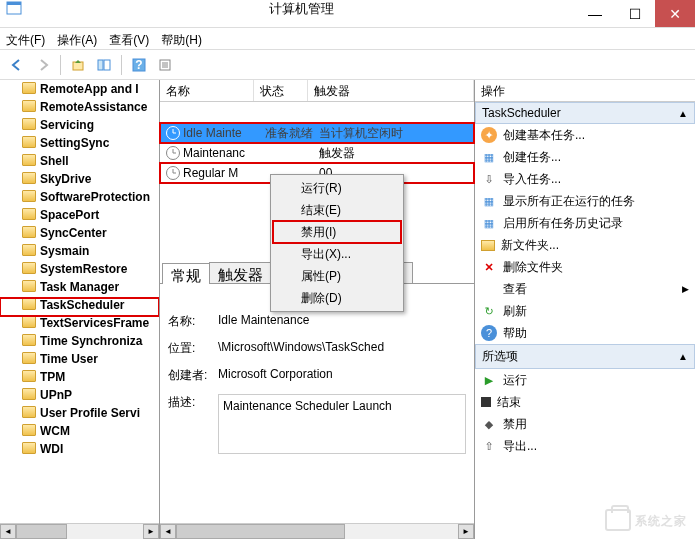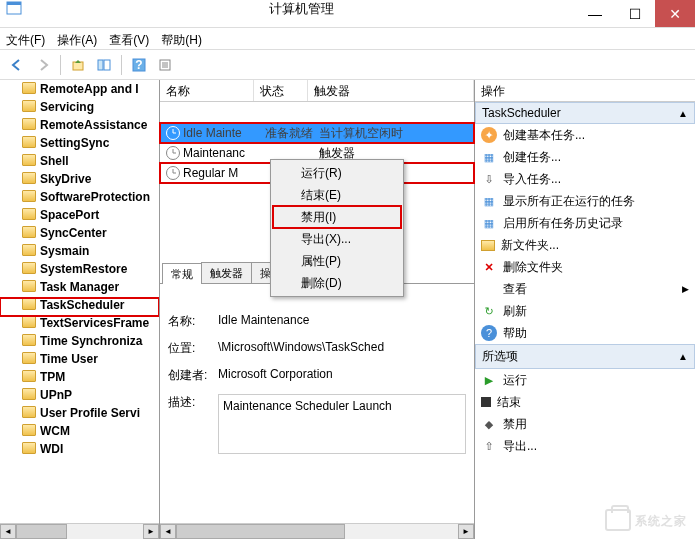--- a/index.html
+++ b/index.html
@@ -42,26 +42,26 @@
 .list-row.boxed { outline: 2px solid #d00; outline-offset: -1px; }
 .clock-icon { width: 14px; height: 14px; border: 1.5px solid #888; border-radius: 50%; margin: 0 3px 0 6px; position: relative; flex-shrink: 0; }
 .clock-icon::before { content:""; position:absolute; left:50%; top:50%; width:1px; height:4px; background:#888; transform-origin:bottom; transform:translate(-50%,-100%); }
 .clock-icon::after { content:""; position:absolute; left:50%; top:50%; width:1px; height:3px; background:#888; transform-origin:bottom; transform:translate(-50%,-100%) rotate(90deg); }
 .list-row.selected .clock-icon { border-color:#fff; }
 .list-row.selected .clock-icon::before,.list-row.selected .clock-icon::after { background:#fff; }
 .cell-name { width: 82px; overflow: hidden; white-space: nowrap; }
 .cell-state { width: 54px; overflow: hidden; white-space: nowrap; }
 .cell-trig { flex: 1; overflow: hidden; white-space: nowrap; }
 
-.context-menu { position: absolute; top: 36px; left: 110px; width: 134px; background: #f0f0f0; border: 1px solid #999; box-shadow: 2px 2px 4px rgba(0,0,0,0.3); z-index: 10; padding: 2px; }
+.context-menu { position: absolute; top: 51px; left: 110px; width: 134px; background: #f0f0f0; border: 1px solid #999; box-shadow: 2px 2px 4px rgba(0,0,0,0.3); z-index: 10; padding: 2px; }
 .context-item { height: 22px; display: flex; align-items: center; padding-left: 28px; cursor: default; }
 .context-item.hl { outline: 2px solid #d00; outline-offset: -1px; }
 
 .tabs { display: flex; height: 22px; border-bottom: 1px solid #999; background: #fff; padding-left: 2px; }
-.tab { padding: 3px 8px; border: 1px solid #999; border-bottom: none; margin-right: -1px; background: #f0f0f0; font-size: 11px; }
+.tab { padding: 3px 8px; border: 1px solid #999; border-bottom: none; margin-right: -1px; background: #f0f0f0; font-size: 15px; }
 .tab.active { background: #fff; position: relative; top: 1px; }
 
 .details { flex: 1; padding: 8px; position: relative; }
 .detail-row { display: flex; margin-bottom: 10px; }
 .detail-label { width: 50px; }
 .detail-val { flex: 1; overflow: hidden; white-space: nowrap; }
 .detail-box { border: 1px solid #ccc; padding: 4px; height: 60px; }
 
 .actions-pane { width: 220px; display: flex; flex-direction: column; }
 .actions-header { height: 22px; padding: 3px 6px; background: #fff; border-bottom: 1px solid #ccc; }
@@ -152,25 +152,25 @@
 
 <div class="main">
   <div class="tree-pane">
     <div class="tree" id="tree">
         <div class="tree-item">
           <span class="folder-icon"></span>
           <span>RemoteApp and I</span>
         </div>
         <div class="tree-item">
           <span class="folder-icon"></span>
+          <span>RemoteAssistance</span>
+        </div>
+        <div class="tree-item">
+          <span class="folder-icon"></span>
           <span>Servicing</span>
-        </div>
-        <div class="tree-item">
-          <span class="folder-icon"></span>
-          <span>RemoteAssistance</span>
         </div>
         <div class="tree-item">
           <span class="folder-icon"></span>
           <span>SettingSync</span>
         </div>
         <div class="tree-item">
           <span class="folder-icon"></span>
           <span>Shell</span>
         </div>
         <div class="tree-item">

